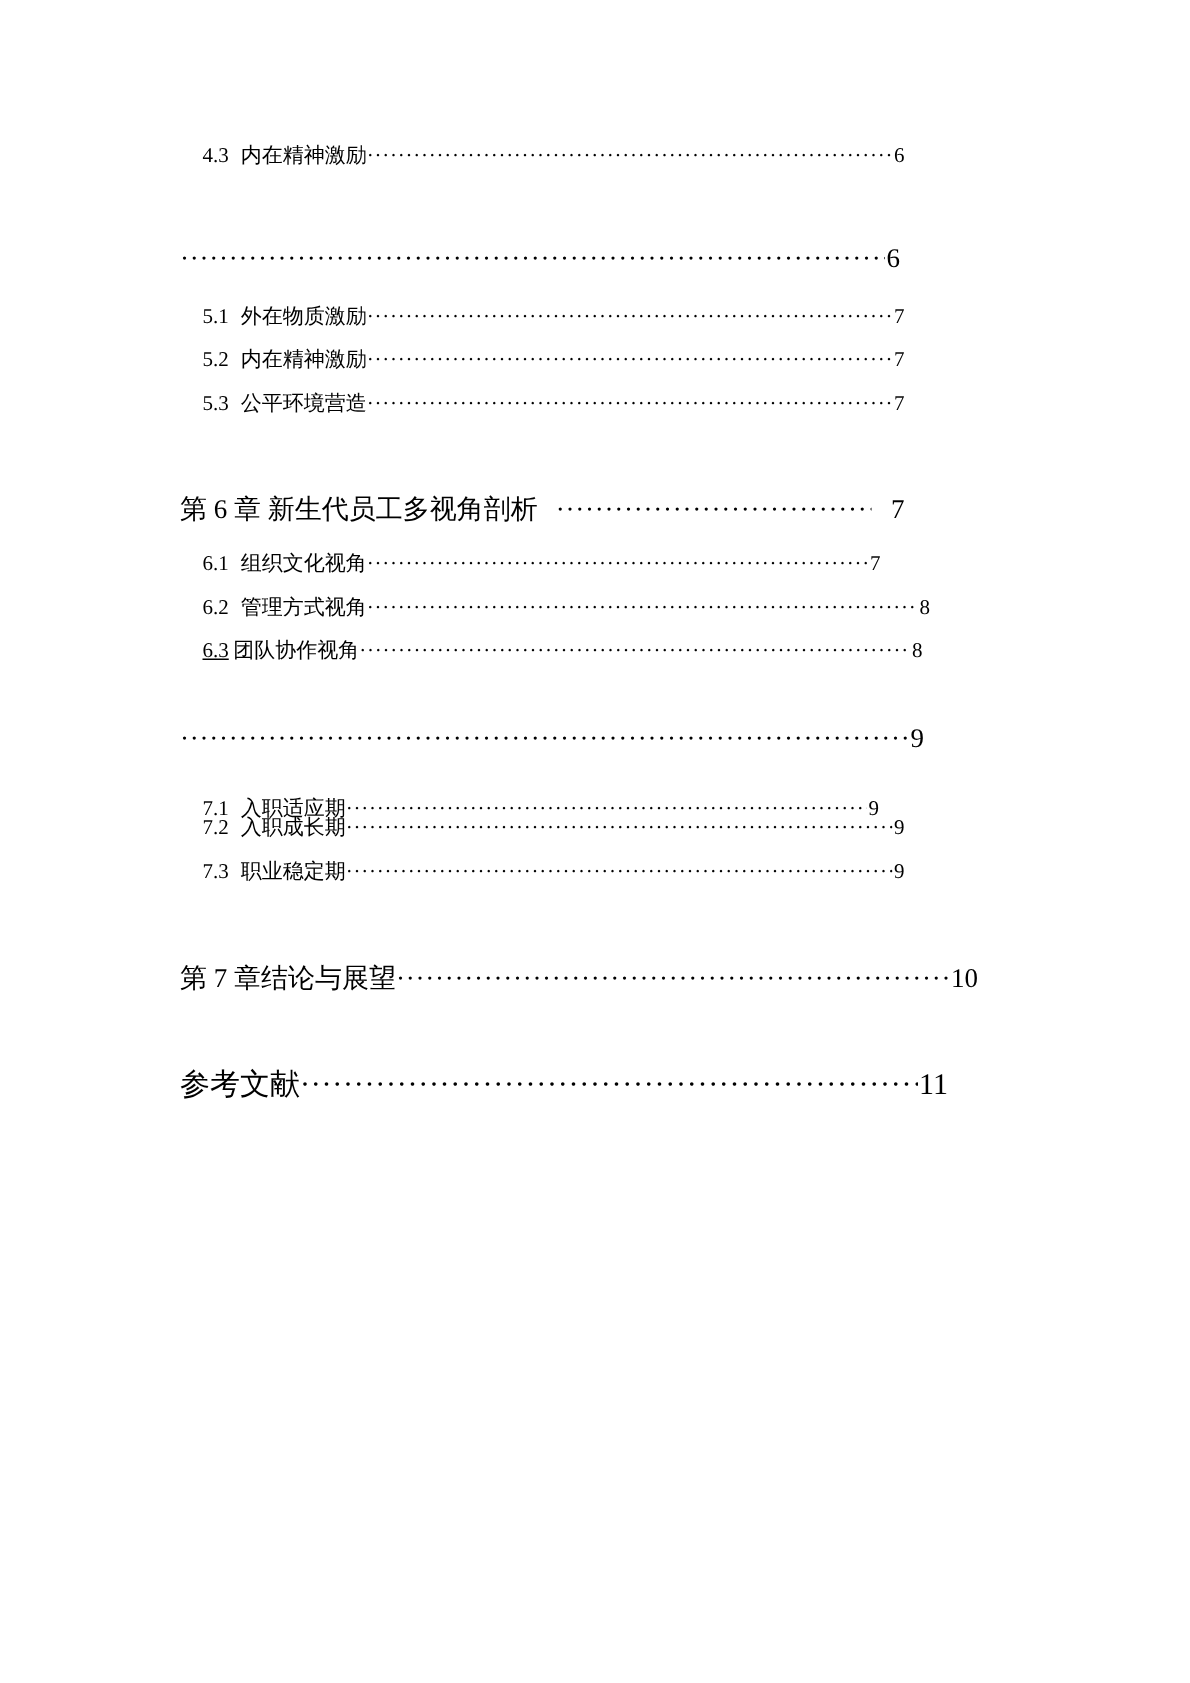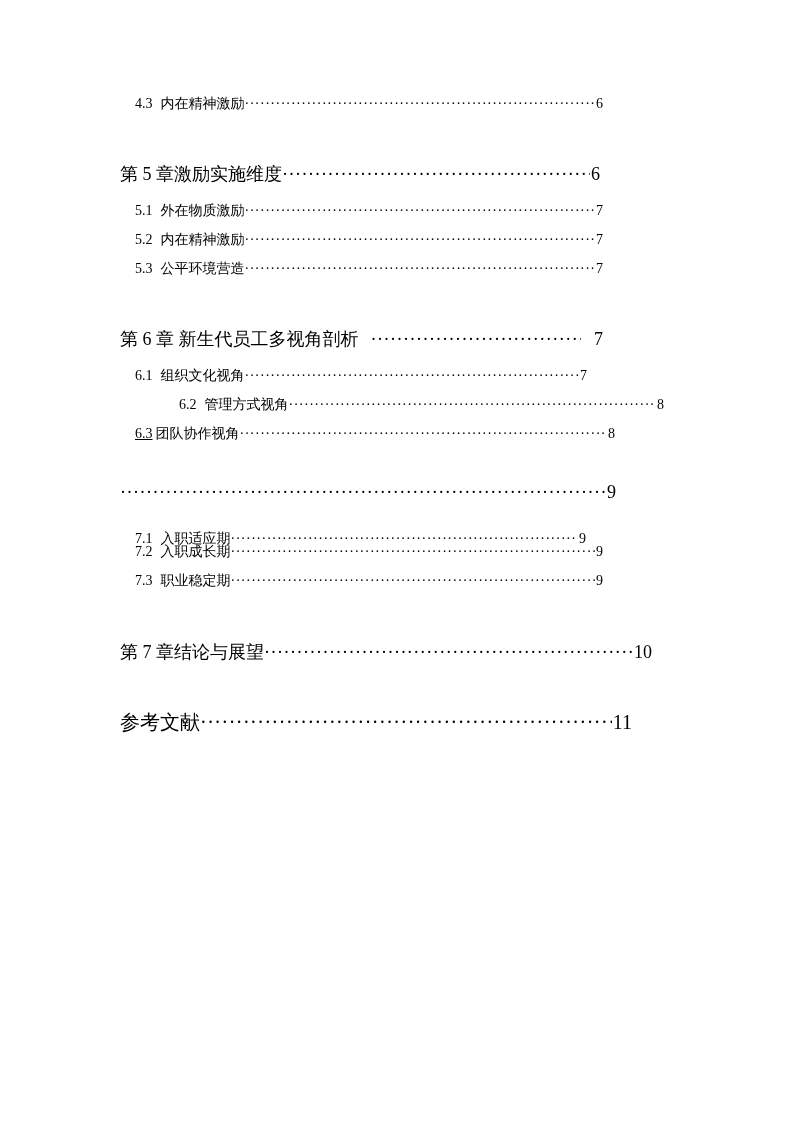--- a/index.html
+++ b/index.html
@@ -19,21 +19,20 @@
 
 <div id="toc">
     <div class="row sec" style="top: 95px; width: 468px;">
     <span class="num">4.3</span>
     <span class="title">内在精神激励</span>
     <span class="dots"></span>
     <span class="pg">6</span>
   </div>
     <div class="row chap" style="top: 162px; width: 480px;">
 
-    <span class="title">第 5 章激励实施维度</span>
     <span class="dots"></span>
     <span class="pg">6</span>
   </div>
     <div class="row sec" style="top: 202px; width: 468px;">
     <span class="num">5.1</span>
     <span class="title">外在物质激励</span>
     <span class="dots"></span>
     <span class="pg">7</span>
   </div>
     <div class="row sec" style="top: 231px; width: 468px;">
@@ -53,21 +52,21 @@
     <span class="title">第 6 章  新生代员工多视角剖析</span>
     <span class="dots"></span>
     <span class="pg">7</span>
   </div>
     <div class="row sec" style="top: 367px; width: 452px; justify-content: center;">
     <span class="num">6.1</span>
     <span class="title">组织文化视角</span>
     <span class="dots"></span>
     <span class="pg">7</span>
   </div>
-    <div class="row sec" style="top: 396px; width: 485px; margin-left: 44px;">
+    <div class="row sec" style="top: 396px; width: 485px;">
     <span class="num">6.2</span>
     <span class="title">管理方式视角</span>
     <span class="dots"></span>
     <span class="pg">8</span>
   </div>
     <div class="row sec" style="top: 425px; width: 480px;">
     <span class="num" style="margin-right: 3px; text-decoration: underline;">6.3</span>
     <span class="title">团队协作视角</span>
     <span class="dots"></span>
     <span class="pg">8</span>

